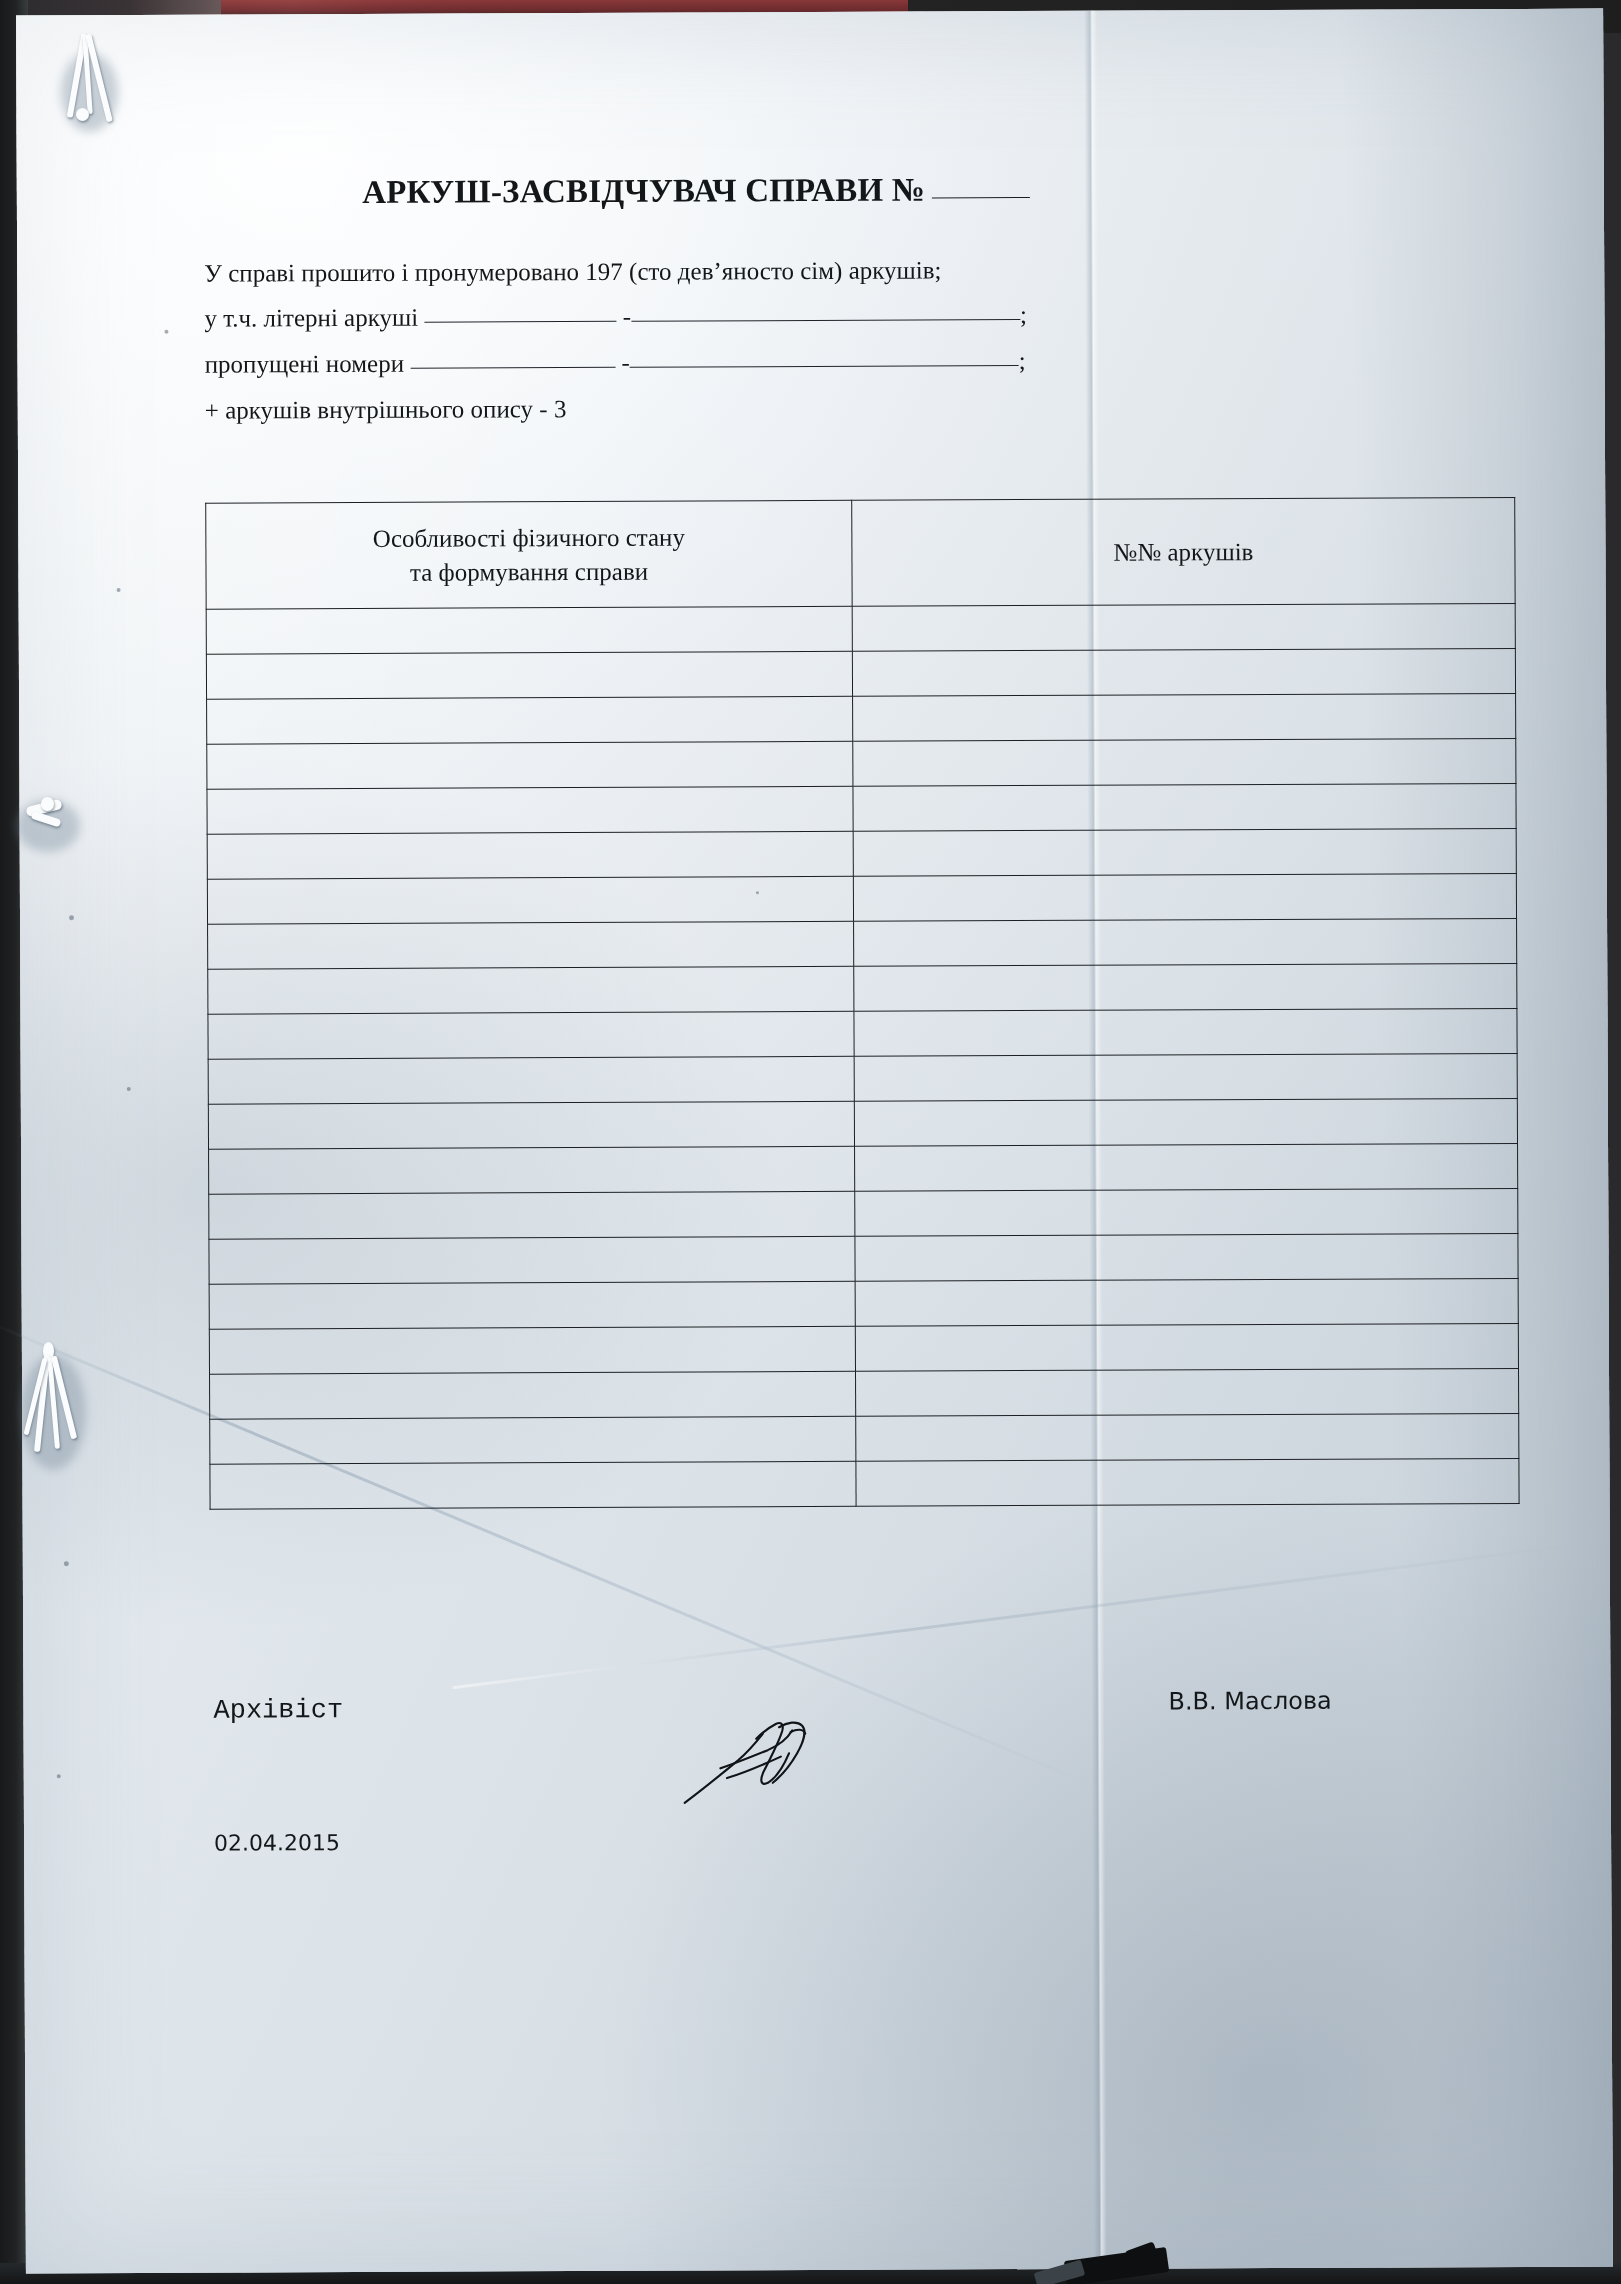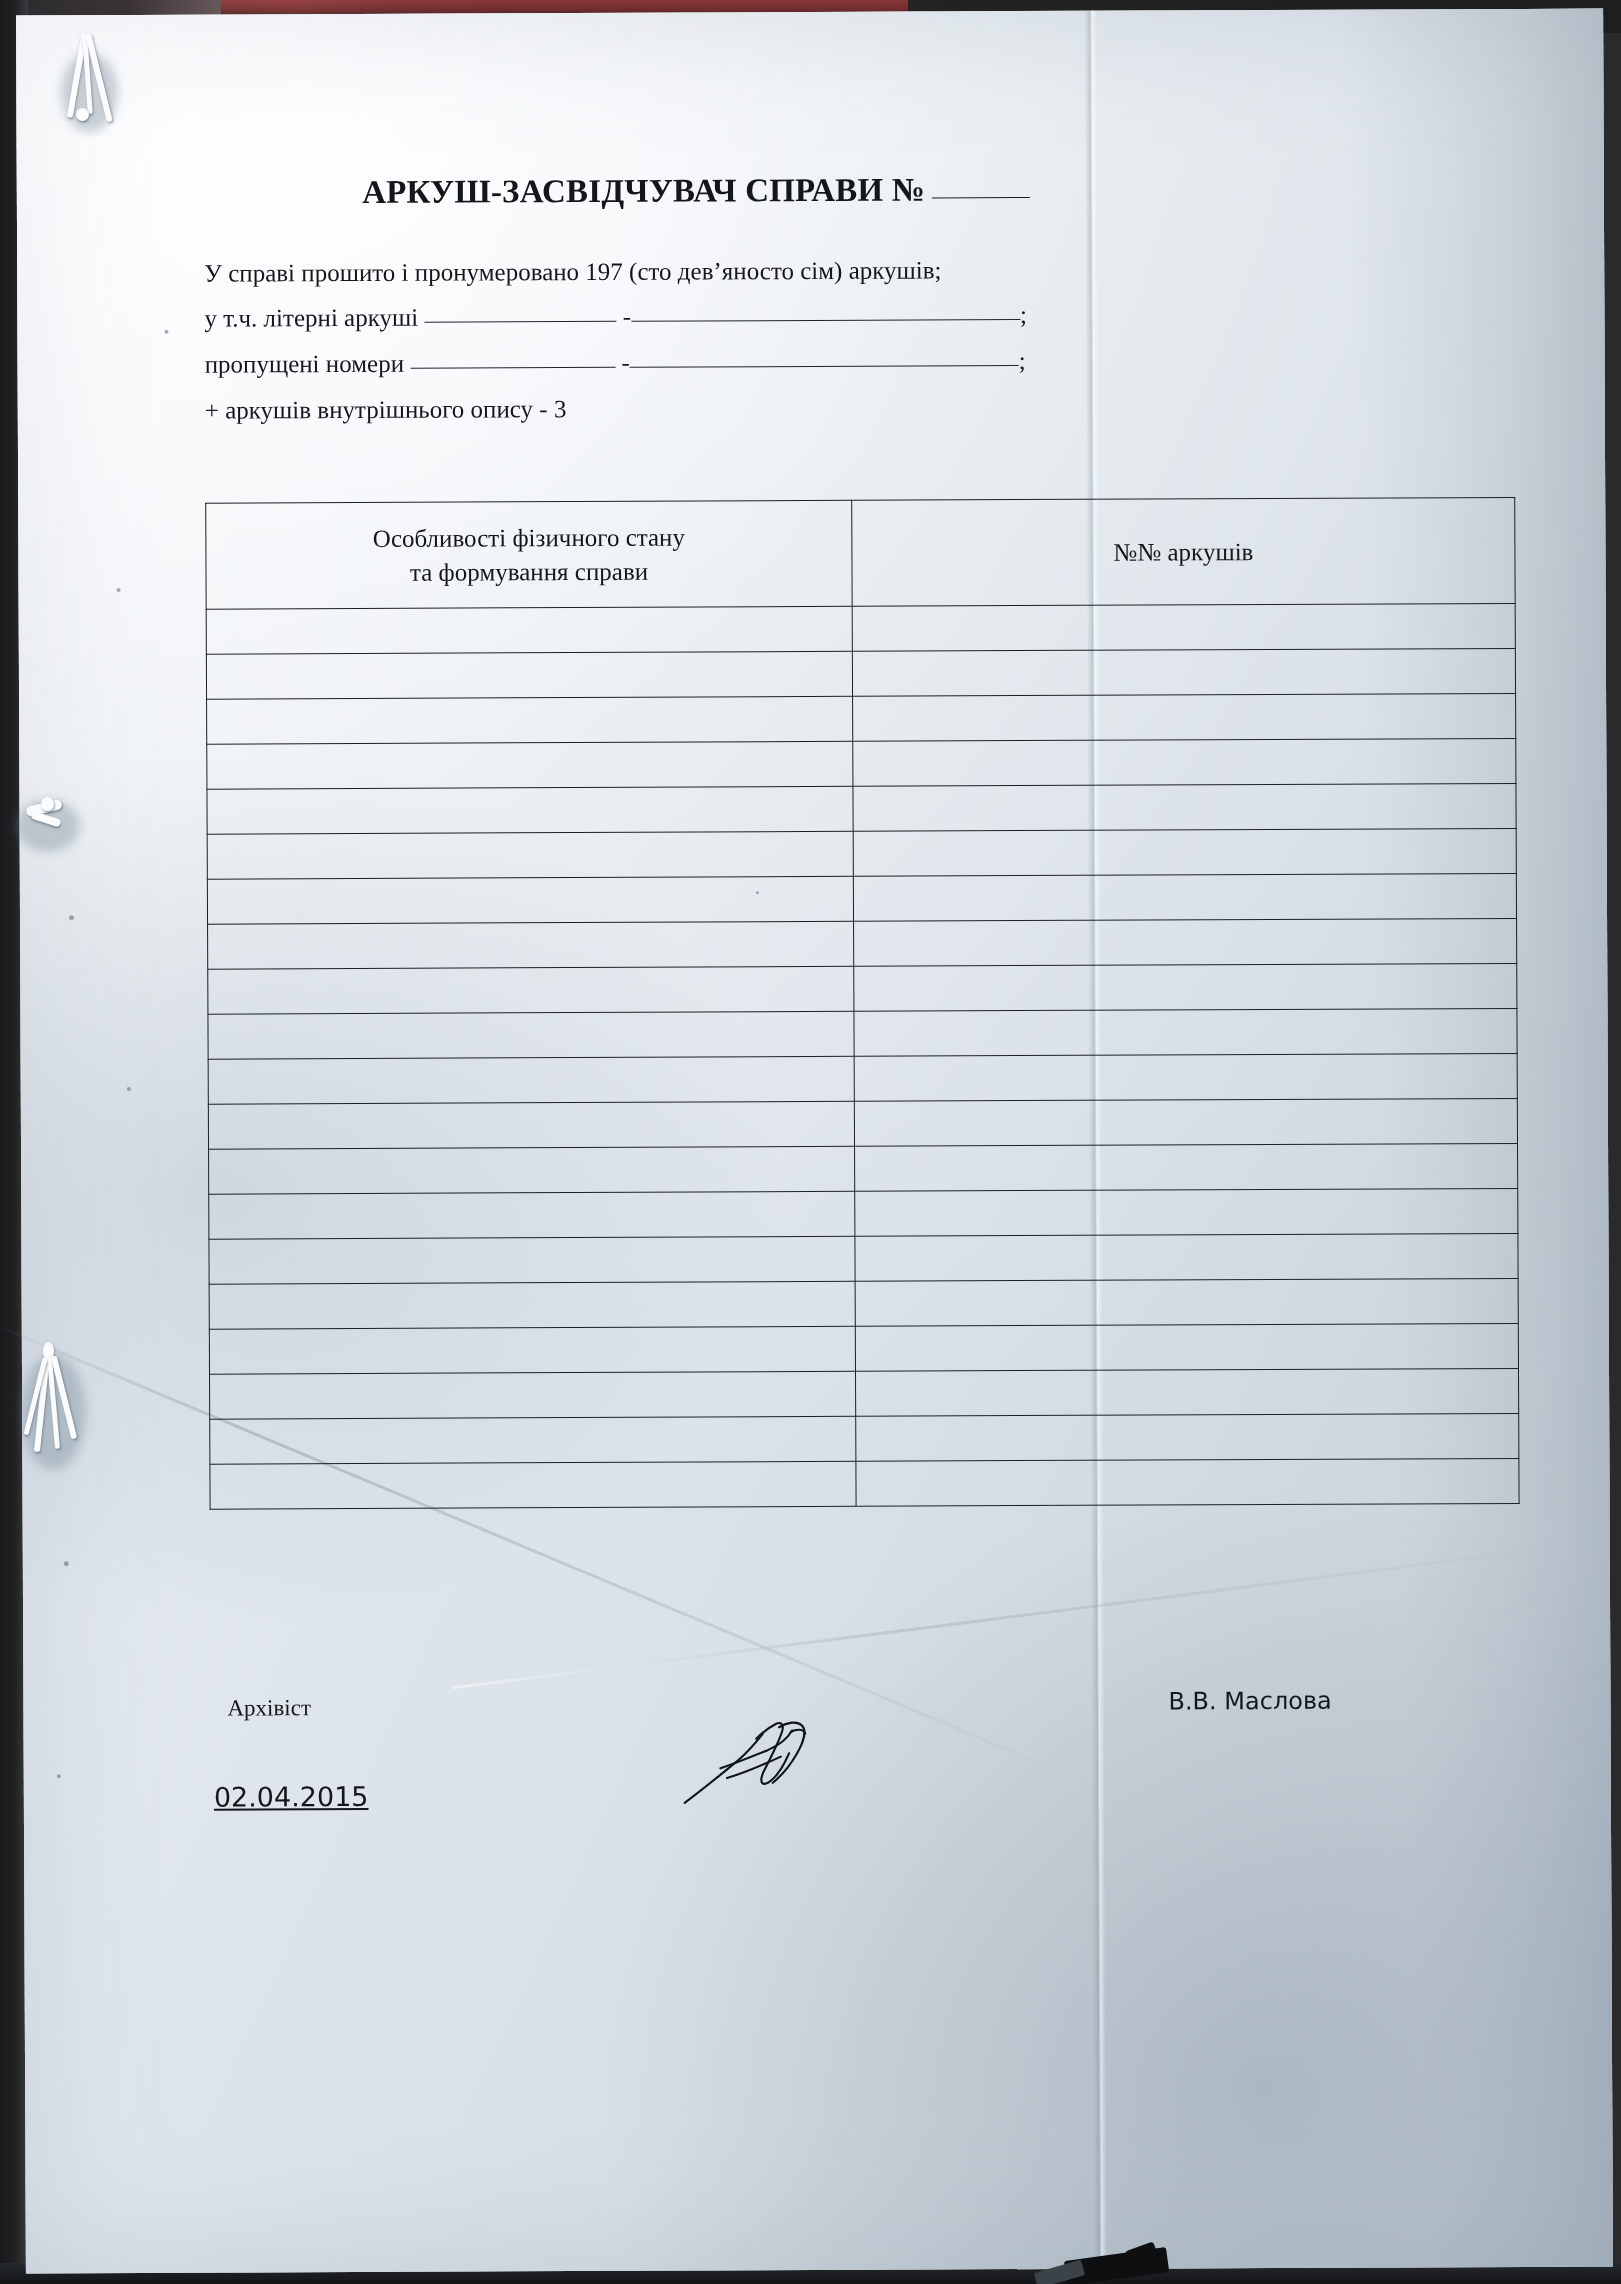--- a/index.html
+++ b/index.html
@@ -177,30 +177,29 @@
     line-height: 34px;
     vertical-align: middle;
   }
   .tbl col.c1 { width: 646px; }
   .tbl col.c2 { width: 663px; }
   .tbl td.row { height: 44px; }
 
   
   .sig-role {
     position: absolute;
-    left: 204px; top: 1681px;
-    font-size: 23px;
-    font-family: Liberation Serif, serif;
+    left: 190px; top: 1681px;
+    font-size: 27px;
+    font-family: Liberation Mono, monospace;
   }
   .sig-date {
     position: absolute;
-    left: 190px; top: 1767px;
-    font-size: 27px;
+    left: 190px; top: 1816px;
+    font-size: 22px;
     font-family: "DejaVu Sans", sans-serif;
-    text-decoration: underline;
   }
   .sig-name {
     position: absolute;
     left: 1145px; top: 1677px;
     font-size: 24px;
     font-family: "DejaVu Sans", sans-serif;
   }
   .sig-mark {
     position: absolute;
     left: 654px; top: 1702px;

